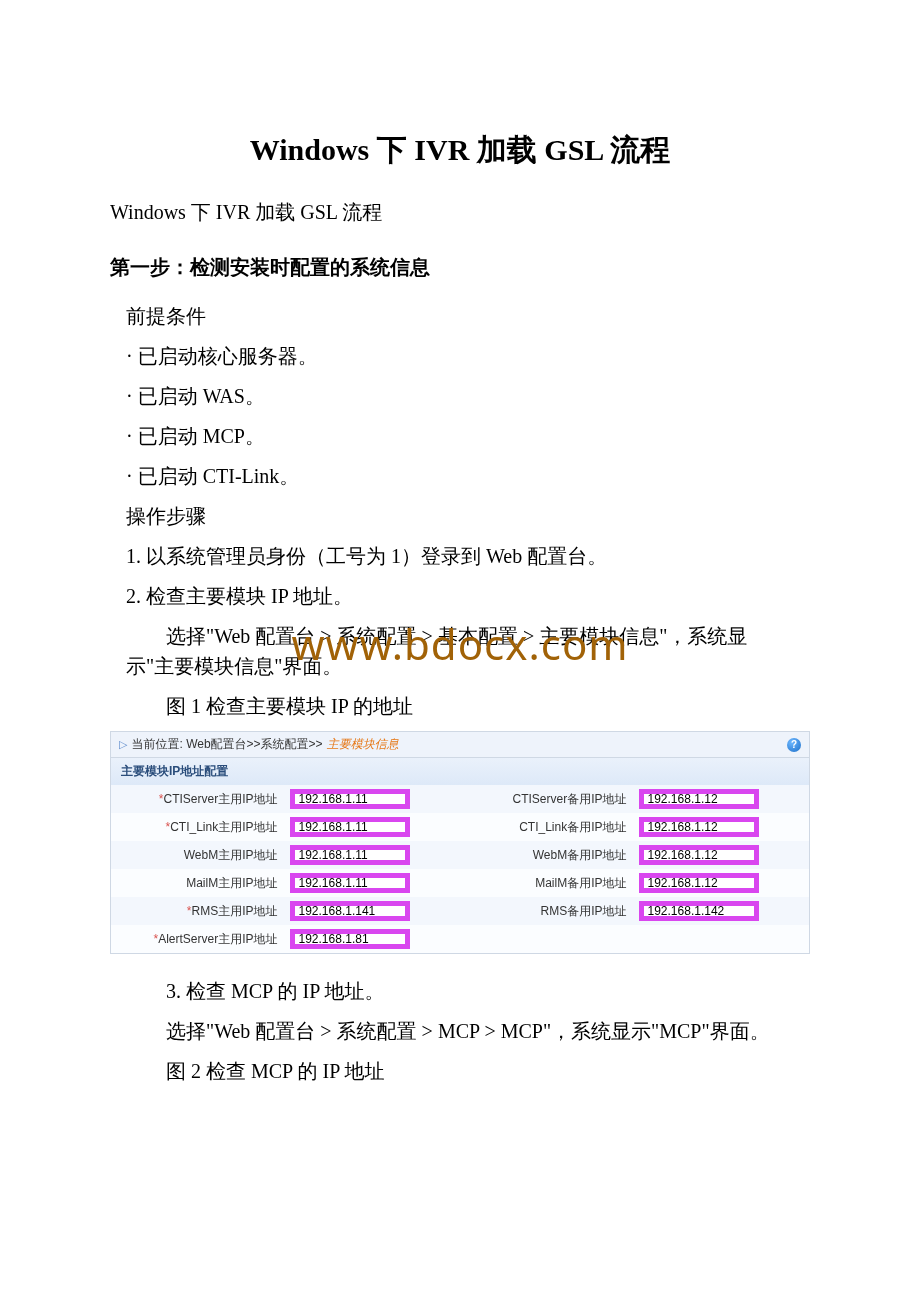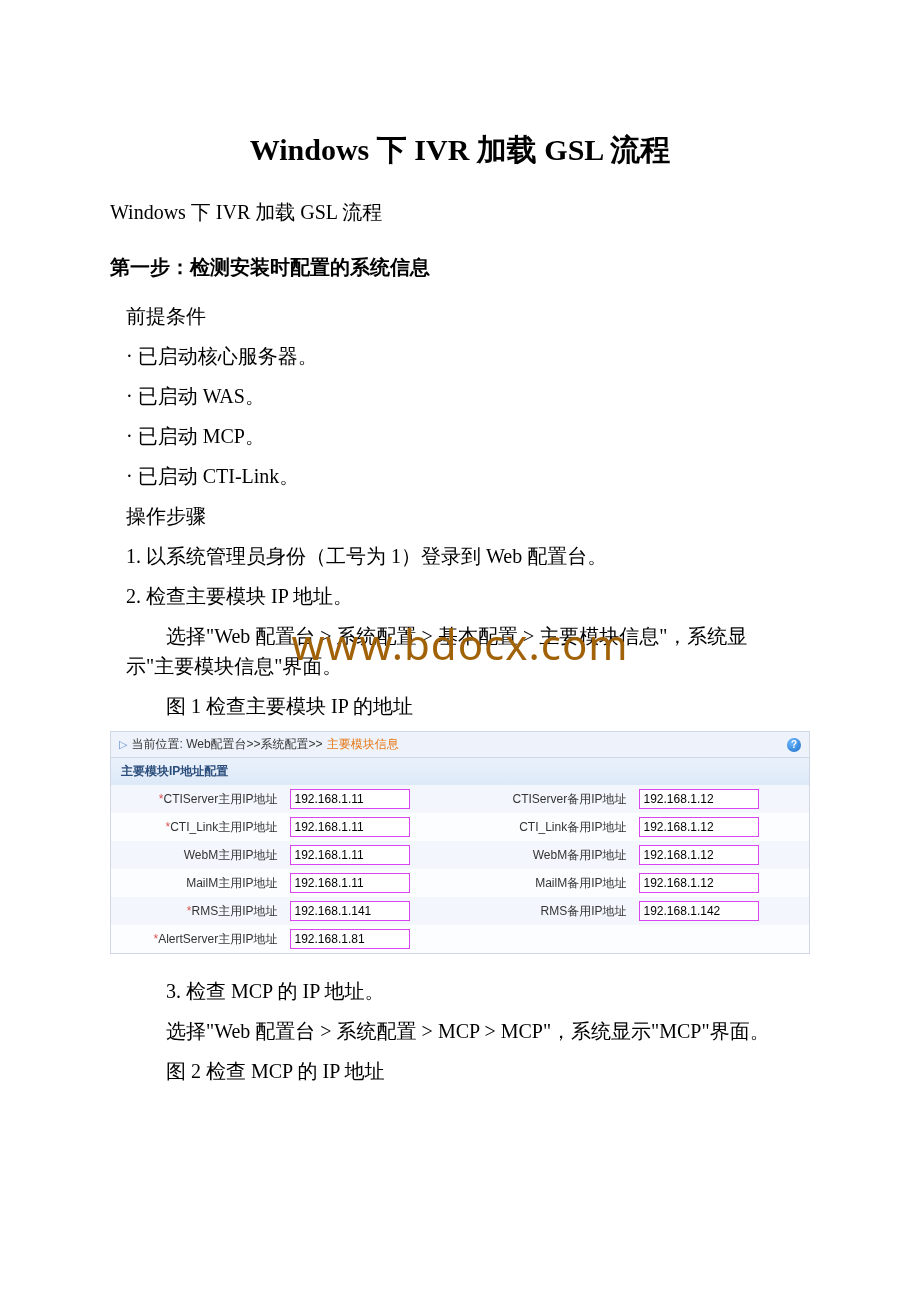--- a/index.html
+++ b/index.html
@@ -51,21 +51,21 @@
       background: #eef3fb;
       padding: 4px 8px;
       display: flex;
       align-items: center;
       justify-content: space-between;
       border-bottom: 1px solid #cfd8e4;
       color: #333;
     }
     .bc-left { display: flex; align-items: center; gap: 4px; }
     .bc-arrow { color: #5c8acb; font-size: 11px; }
-    .bc-current { color: #e67817; }
+    .bc-current { color: #e67817; font-style: italic; }
     .help-icon {
       width: 14px; height: 14px;
       border-radius: 50%;
       background: radial-gradient(circle at 35% 30%, #6fb8ff, #1b6fc9);
       color: #fff;
       font-size: 10px;
       line-height: 14px;
       text-align: center;
       font-weight: bold;
     }
@@ -98,21 +98,21 @@
       flex: 0 0 25%;
       display: flex;
       align-items: center;
       padding: 2px 4px;
     }
     .cell-input input {
       width: 120px;
       height: 20px;
       font-size: 12px;
       padding: 1px 4px;
-      border: 1px solid #d946ef;
+      border: 5px solid #d946ef;
       background: #fff;
       font-family: inherit;
     }
   </style>
 </head>
 <body>
 
 <div class="watermark">www.bdocx.com</div>
 
 <h1 class="title">Windows 下 IVR 加载 GSL 流程</h1>

